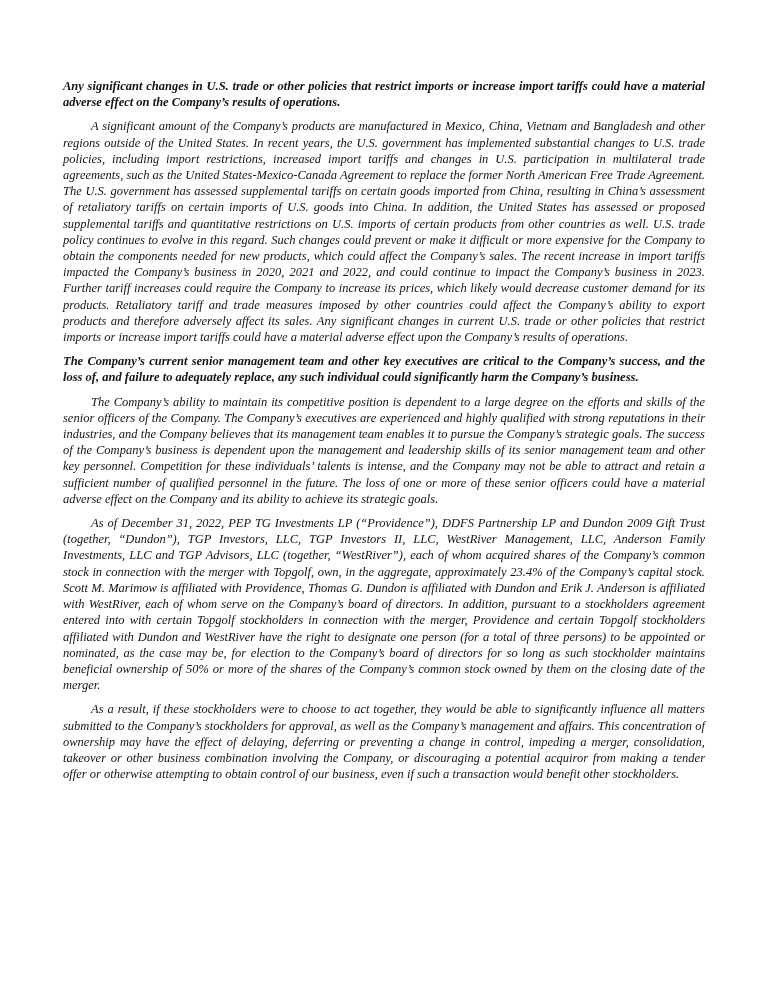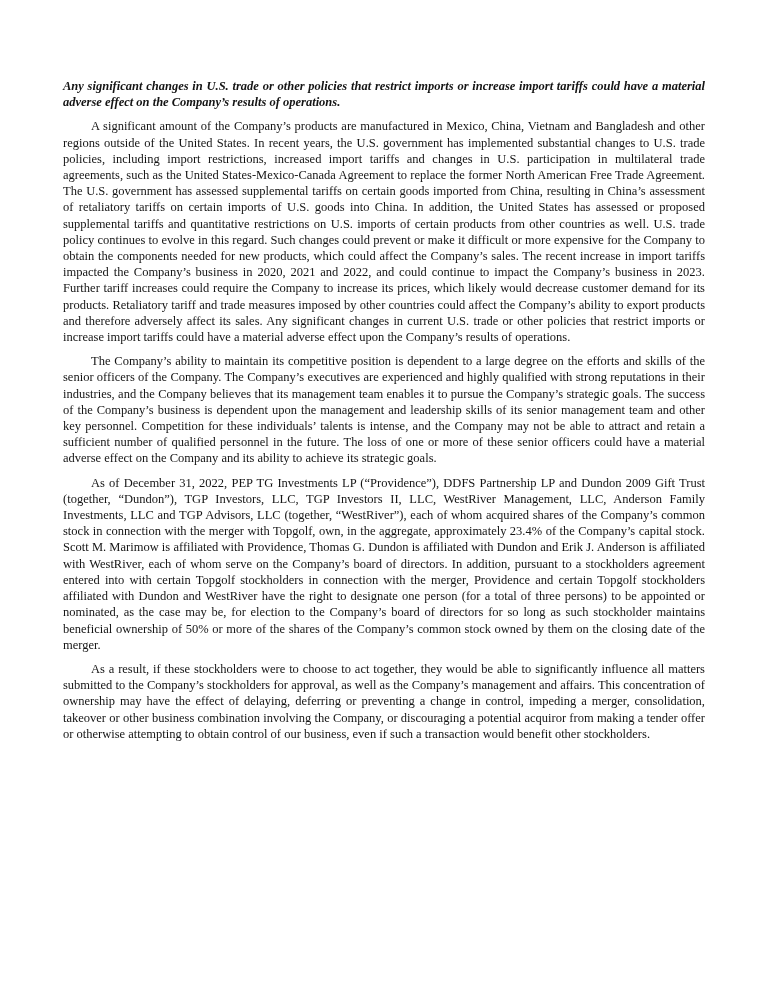--- a/index.html
+++ b/index.html
@@ -20,20 +20,21 @@
     position: absolute;
     left: 63px;
     top: 78px;
     width: 642px;
   }
   .block {
     font-size: 12.5px;
     line-height: 16.2px;
     text-align: justify;
     margin: 0 0 8px 0;
+    font-style: italic;
   }
   .heading {
     font-weight: bold;
     font-style: italic;
   }
   .para {
     text-indent: 28px;
   }
   .footer {
     position: absolute;
@@ -46,17 +47,18 @@
     color: #2a2a2a;
   }
 </style>
 </head>
 <body>
 
 <div class="page">
   <div class="content">
     <p class="block heading">Any significant changes in U.S. trade or other policies that restrict imports or increase import tariffs could have a material adverse effect on the Company’s results of operations.</p>
     <p class="block para">A significant amount of the Company’s products are manufactured in Mexico, China, Vietnam and Bangladesh and other regions outside of the United States. In recent years, the U.S. government has implemented substantial changes to U.S. trade policies, including import restrictions, increased import tariffs and changes in U.S. participation in multilateral trade agreements, such as the United States-Mexico-Canada Agreement to replace the former North American Free Trade Agreement. The U.S. government has assessed supplemental tariffs on certain goods imported from China, resulting in China’s assessment of retaliatory tariffs on certain imports of U.S. goods into China. In addition, the United States has assessed or proposed supplemental tariffs and quantitative restrictions on U.S. imports of certain products from other countries as well. U.S. trade policy continues to evolve in this regard. Such changes could prevent or make it difficult or more expensive for the Company to obtain the components needed for new products, which could affect the Company’s sales. The recent increase in import tariffs impacted the Company’s business in 2020, 2021 and 2022, and could continue to impact the Company’s business in 2023. Further tariff increases could require the Company to increase its prices, which likely would decrease customer demand for its products. Retaliatory tariff and trade measures imposed by other countries could affect the Company’s ability to export products and therefore adversely affect its sales. Any significant changes in current U.S. trade or other policies that restrict imports or increase import tariffs could have a material adverse effect upon the Company’s results of operations.</p>
+    <p class="block heading">The Company’s current senior management team and other key executives are critical to the Company’s success, and the loss of, and failure to adequately replace, any such individual could significantly harm the Company’s business.</p>
     <p class="block para">The Company’s ability to maintain its competitive position is dependent to a large degree on the efforts and skills of the senior officers of the Company. The Company’s executives are experienced and highly qualified with strong reputations in their industries, and the Company believes that its management team enables it to pursue the Company’s strategic goals. The success of the Company’s business is dependent upon the management and leadership skills of its senior management team and other key personnel. Competition for these individuals’ talents is intense, and the Company may not be able to attract and retain a sufficient number of qualified personnel in the future. The loss of one or more of these senior officers could have a material adverse effect on the Company and its ability to achieve its strategic goals.</p>
     <p class="block para">As of December 31, 2022, PEP TG Investments LP (“Providence”), DDFS Partnership LP and Dundon 2009 Gift Trust (together, “Dundon”), TGP Investors, LLC, TGP Investors II, LLC, WestRiver Management, LLC, Anderson Family Investments, LLC and TGP Advisors, LLC (together, “WestRiver”), each of whom acquired shares of the Company’s common stock in connection with the merger with Topgolf, own, in the aggregate, approximately 23.4% of the Company’s capital stock. Scott M. Marimow is affiliated with Providence, Thomas G. Dundon is affiliated with Dundon and Erik J. Anderson is affiliated with WestRiver, each of whom serve on the Company’s board of directors. In addition, pursuant to a stockholders agreement entered into with certain Topgolf stockholders in connection with the merger, Providence and certain Topgolf stockholders affiliated with Dundon and WestRiver have the right to designate one person (for a total of three persons) to be appointed or nominated, as the case may be, for election to the Company’s board of directors for so long as such stockholder maintains beneficial ownership of 50% or more of the shares of the Company’s common stock owned by them on the closing date of the merger.</p>
     <p class="block para">As a result, if these stockholders were to choose to act together, they would be able to significantly influence all matters submitted to the Company’s stockholders for approval, as well as the Company’s management and affairs. This concentration of ownership may have the effect of delaying, deferring or preventing a change in control, impeding a merger, consolidation, takeover or other business combination involving the Company, or discouraging a potential acquiror from making a tender offer or otherwise attempting to obtain control of our business, even if such a transaction would benefit other stockholders.</p>
   </div>
 </div>
 
 </body></html>

